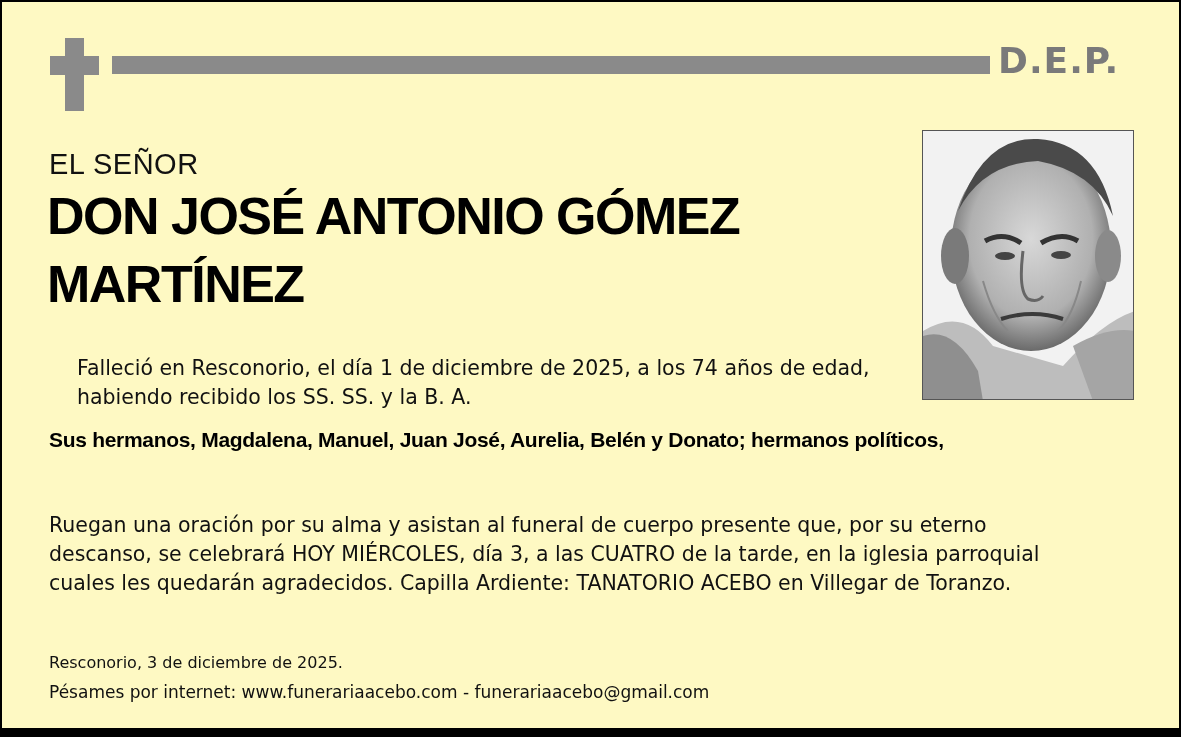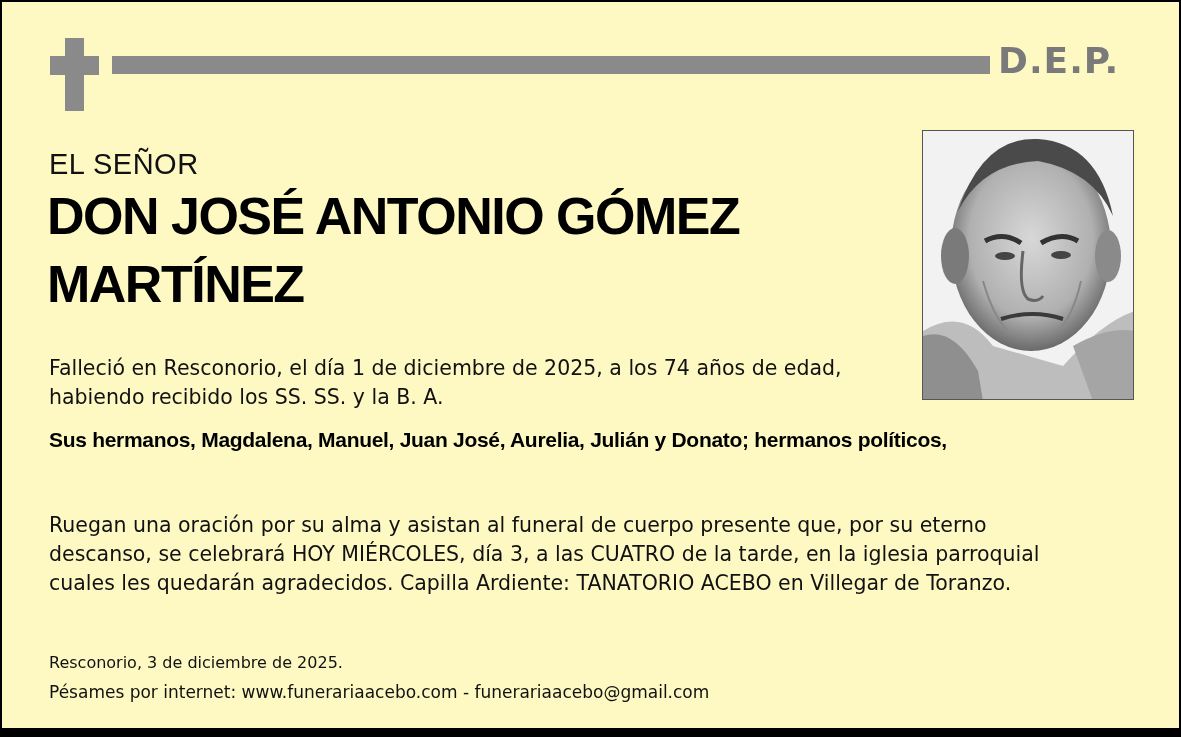--- a/index.html
+++ b/index.html
@@ -17,21 +17,21 @@
   .cross-h { position: absolute; left: 48px; top: 54px; width: 49px; height: 19px; background: #8a8a8a; }
   .rule { position: absolute; left: 110px; top: 54px; width: 878px; height: 18px; background: #8a8a8a; }
   .dep { position: absolute; left: 996px; top: 38px; font-weight: bold; font-size: 36px; color: #7a7a7a; letter-spacing: 1px; }
 
   .title-label { position: absolute; left: 47px; top: 134px; font-size: 29px; letter-spacing: 0.5px; font-family: Liberation Sans, sans-serif; margin-top: 12px; }
   .name { position: absolute; left: 45px; top: 180px; width: 870px; font-family: "Liberation Sans", sans-serif; font-weight: bold; font-size: 52px; line-height: 68px; letter-spacing: -1.5px; color: #000; }
 
   .photo { position: absolute; left: 920px; top: 128px; width: 212px; height: 270px; border: 1px solid #555; box-sizing: border-box; background: #e6e6e6; overflow: hidden; }
 
   .p { position: absolute; left: 47px; font-family: "DejaVu Sans", sans-serif; color: #111; }
-  .p1 { top: 352px; width: 870px; font-size: 20.5px; line-height: 29px; }
+  .p1 { top: 352px; width: 870px; font-size: 20.5px; line-height: 29px; margin-left: 28px; }
   .p2 { top: 423px; width: 1110px; font-family: "Liberation Sans", sans-serif; font-weight: bold; font-size: 21px; line-height: 30px; letter-spacing: -0.3px; color: #000; }
   .p3 { top: 509px; width: 1110px; font-size: 20.5px; line-height: 29px; }
   .p4 { top: 646px; font-size: 16px; line-height: 29px; }
   .p5 { top: 678px; font-size: 17px; line-height: 24px; }
   .line { display: block; white-space: nowrap; }
 </style>
 </head>
 <body>
 
 <div class="card">
@@ -74,21 +74,21 @@
       <path d="M158 150 Q150 185 135 200" stroke="#888" stroke-width="2" fill="none"></path>
     </svg>
   </div>
 
   <div class="p p1">
     <span class="line">Falleció en Resconorio, el día 1 de diciembre de 2025, a los 74 años de edad,</span>
     <span class="line">habiendo recibido los SS. SS. y la B. A.</span>
   </div>
 
   <div class="p p2">
-    <span class="line">Sus hermanos, Magdalena, Manuel, Juan José, Aurelia, Julián y Donato; hermanos políticos,</span>
+    <span class="line">Sus hermanos, Magdalena, Manuel, Juan José, Aurelia, Belén y Donato; hermanos políticos,</span>
   </div>
 
   <div class="p p3">
     <span class="line">Ruegan una oración por su alma y asistan al funeral de cuerpo presente que, por su eterno</span>
     <span class="line">descanso, se celebrará HOY MIÉRCOLES, día 3, a las CUATRO de la tarde, en la iglesia parroquial</span>
     <span class="line">cuales les quedarán agradecidos. Capilla Ardiente: TANATORIO ACEBO en Villegar de Toranzo.</span>
   </div>
 
   <div class="p p4">Resconorio, 3 de diciembre de 2025.</div>
   <div class="p p5">Pésames por internet: www.funerariaacebo.com - funerariaacebo@gmail.com</div>

